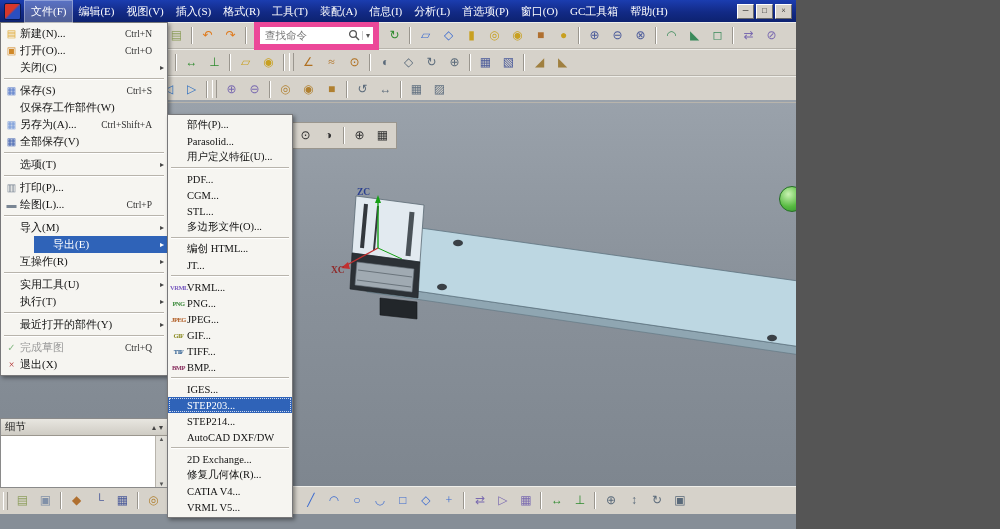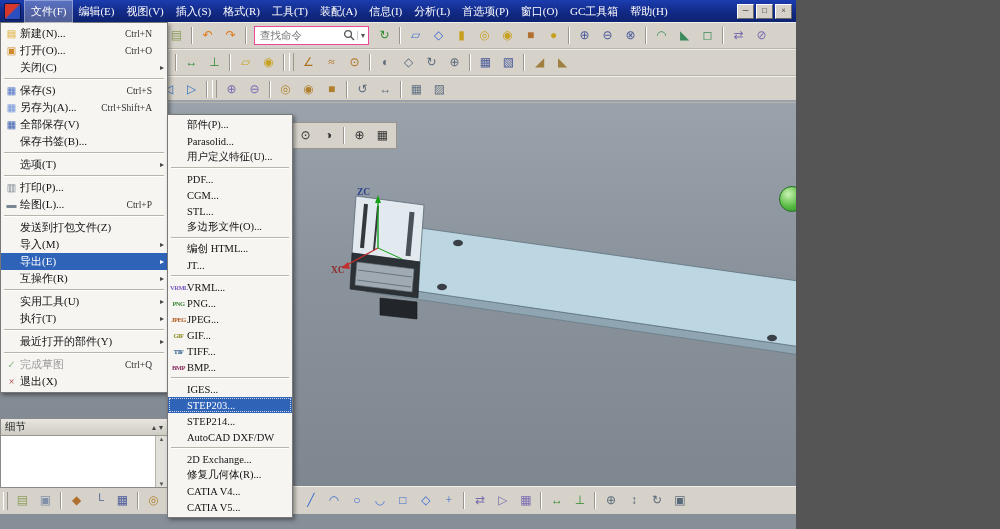--- a/index.html
+++ b/index.html
@@ -26,21 +26,21 @@
     box-shadow:inset 0 1px 0 #efeee9;padding-left:2px;}
   .irow{display:flex;align-items:center;height:100%;}
   .ticon{width:19px;height:19px;font-size:12px;line-height:19px;text-align:center;
     margin:0 1px;border:1px solid transparent;cursor:default;flex:none;}
   .tlabel{width:auto;padding:0 5px;display:flex;align-items:center;gap:4px;
     font-size:11px;color:#1a1a1a;white-space:nowrap;}
   .tsep{width:1px;height:17px;background:#9a968e;border-right:1px solid #ffffff;
     margin:0 3px;flex:none;}
   .tgrip{width:3px;height:18px;border-left:1px solid #fff;border-right:1px solid #9a968e;
     margin:0 3px 0 1px;flex:none;}
-  .searchbox{display:flex;align-items:center;background:#fff;border:1px solid #ec4899;
+  .searchbox{display:flex;align-items:center;background:#fff;border:6px solid #ec4899;
     height:17px;width:110px;margin:0 4px;padding-left:3px;}
   .searchbox input{border:none;outline:none;flex:1;min-width:0;font-size:10.5px;
     font-family:inherit;color:#444;background:transparent;}
   .mag{display:flex;align-items:center;padding:0 2px;}
   .sdd{font-size:8px;color:#555;padding:0 3px;border-left:1px solid #ccc;}
   
   .viewport{position:absolute;left:0;top:100px;right:0;height:386px;
     background:linear-gradient(180deg,#9aa2ab 0%,#8a929b 45%,#7e868f 100%);z-index:1;}
   .seltoolbar{position:absolute;left:168px;top:22px;height:25px;background:#d6d2ca;
     border:1px solid #9a968e;display:flex;align-items:center;z-index:5;padding:0 2px;}
@@ -61,21 +61,21 @@
     border:1px solid #78787a;box-shadow:2px 2px 4px rgba(0,0,0,.4);z-index:31;padding:2px 0;}
   .mitem{height:17px;display:flex;align-items:center;font-size:11px;color:#111;
     padding:0 3px 0 2px;cursor:default;white-space:nowrap;}
   .smitem{height:16px;font-size:10.5px;}
   .mic{width:17px;text-align:center;font-size:10px;flex:none;}
   .mbadge{width:17px;font-size:6.5px;font-weight:bold;text-align:center;
     letter-spacing:-.5px;flex:none;}
   .mlabel{overflow:hidden;text-overflow:clip;}
   .msc{margin-left:auto;font-size:9.5px;padding:0 3px;color:#333;}
   .mar{width:9px;font-size:8px;color:#444;text-align:right;flex:none;}
-  .hl{background:#2f63b8;color:#fff;}
+  .hl{background:#2f63b8;color:#fff;margin-left:33px;}
   .hl .msc,.hl .mar{color:#fff;}
   .hl2{background:#2f63b8;color:#fff;outline:1px dotted #cdd8ee;outline-offset:-2px;}
   .dis{color:#9a9a9a;}
   .dis .mic{opacity:.55;}
   .msep{height:1px;background:#b8b4ac;border-bottom:1px solid #fff;margin:2px 3px;}
   
   .details{position:absolute;left:0;top:418px;width:166px;height:68px;background:#fff;
     border:1px solid #8a8a8a;z-index:3;display:flex;flex-direction:column;}
   .dhead{height:16px;background:linear-gradient(180deg,#e8e6e0,#cfccc4);display:flex;
     align-items:center;font-size:10.5px;padding:0 4px;border-bottom:1px solid #9a968e;color:#222;}
@@ -317,37 +317,37 @@
         <span class="mar">▸</span>
       </div>
       <div class="msep"></div>
       <div class="mitem">
         <span class="mic" style="color: rgb(79, 116, 200);">▦</span>
         <span class="mlabel">保存(S)</span>
         <span class="msc">Ctrl+S</span>
         <span class="mar"></span>
       </div>
       <div class="mitem">
+        <span class="mic"></span>
+        <span class="mlabel">仅保存工作部件(W)</span>
+        <span class="msc"></span>
+        <span class="mar"></span>
+      </div>
+      <div class="mitem">
         <span class="mic" style="color: rgb(111, 148, 216);">▦</span>
         <span class="mlabel">另存为(A)...</span>
         <span class="msc">Ctrl+Shift+A</span>
         <span class="mar"></span>
       </div>
       <div class="mitem">
         <span class="mic" style="color: rgb(58, 92, 174);">▦</span>
         <span class="mlabel">全部保存(V)</span>
         <span class="msc"></span>
         <span class="mar"></span>
       </div>
-      <div class="mitem">
-        <span class="mic"></span>
-        <span class="mlabel">保存书签(B)...</span>
-        <span class="msc"></span>
-        <span class="mar"></span>
-      </div>
       <div class="msep"></div>
       <div class="mitem">
         <span class="mic"></span>
         <span class="mlabel">选项(T)</span>
         <span class="msc"></span>
         <span class="mar">▸</span>
       </div>
       <div class="msep"></div>
       <div class="mitem">
         <span class="mic" style="color: rgb(122, 134, 148);">▥</span>
@@ -355,26 +355,20 @@
         <span class="msc"></span>
         <span class="mar"></span>
       </div>
       <div class="mitem">
         <span class="mic" style="color: rgb(122, 134, 148);">▬</span>
         <span class="mlabel">绘图(L)...</span>
         <span class="msc">Ctrl+P</span>
         <span class="mar"></span>
       </div>
       <div class="msep"></div>
-      <div class="mitem">
-        <span class="mic"></span>
-        <span class="mlabel">发送到打包文件(Z)</span>
-        <span class="msc"></span>
-        <span class="mar"></span>
-      </div>
       <div class="mitem">
         <span class="mic"></span>
         <span class="mlabel">导入(M)</span>
         <span class="msc"></span>
         <span class="mar">▸</span>
       </div>
       <div class="mitem hl">
         <span class="mic"></span>
         <span class="mlabel">导出(E)</span>
         <span class="msc"></span>
@@ -554,21 +548,21 @@
         <span class="mar"></span>
       </div>
       <div class="mitem smitem">
         <span class="mic"></span>
         <span class="mlabel">CATIA V4...</span>
         <span class="msc"></span>
         <span class="mar"></span>
       </div>
       <div class="mitem smitem">
         <span class="mic"></span>
-        <span class="mlabel">CATIA V5...</span>
+        <span class="mlabel">VRML V5...</span>
         <span class="msc"></span>
         <span class="mar"></span>
       </div>
     </div>
 
   <div class="details">
     <div class="dhead">
       <span>细节</span>
       <span class="dhbtns">
         <span>▴</span>

